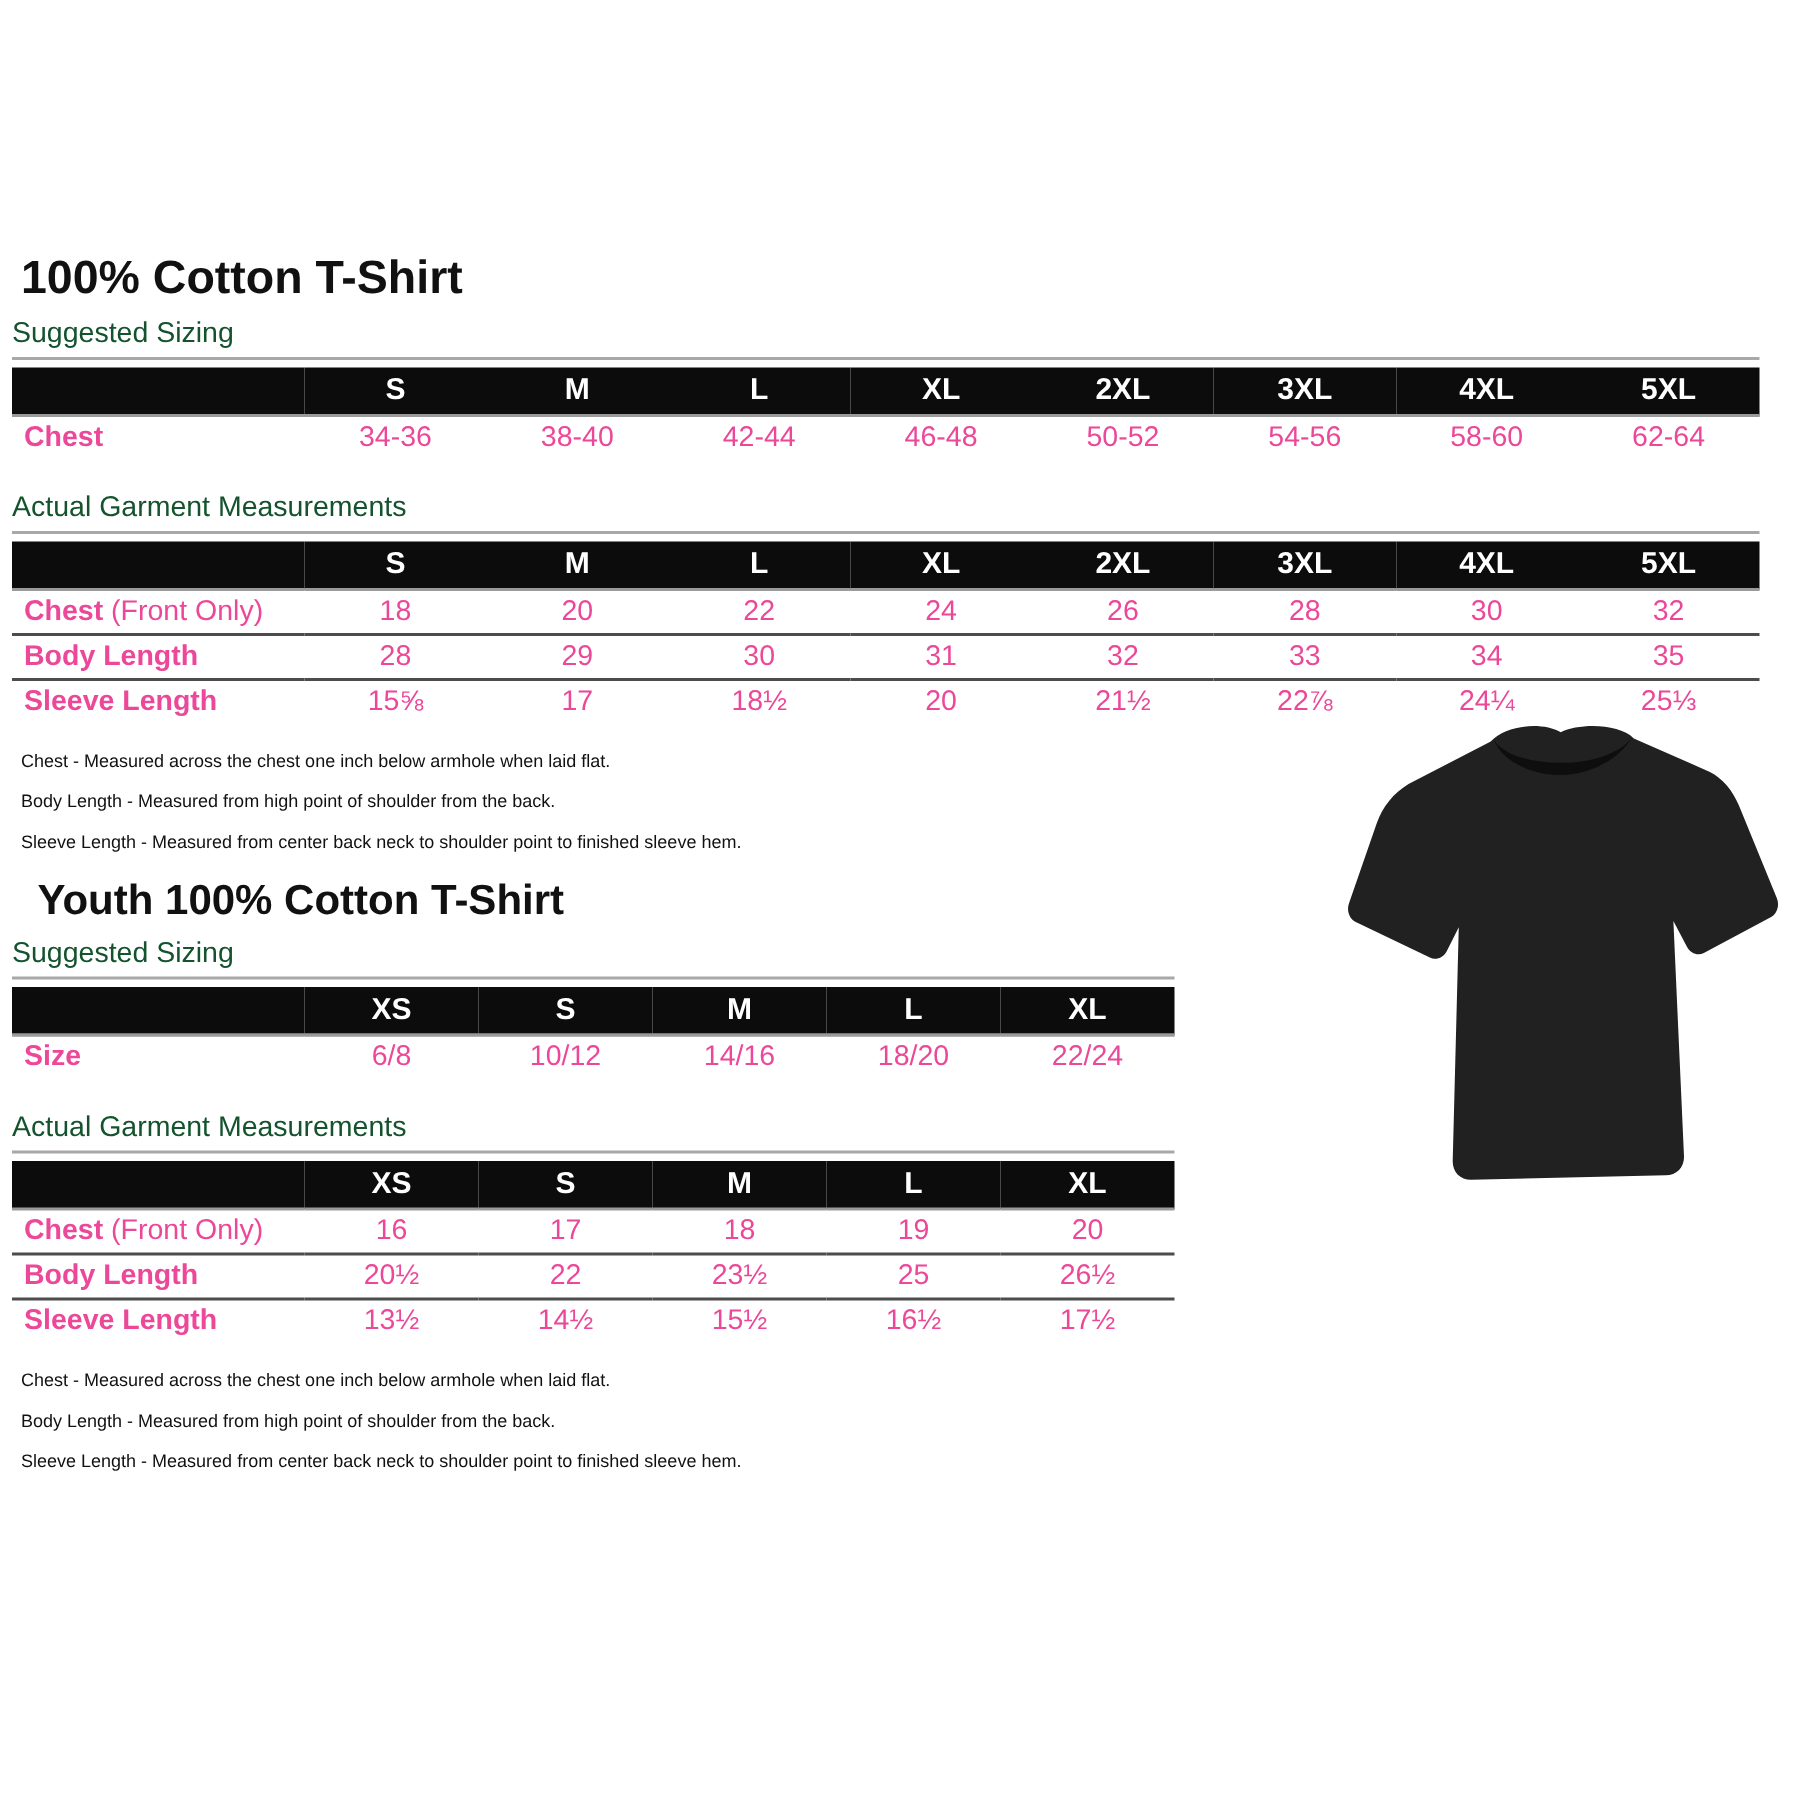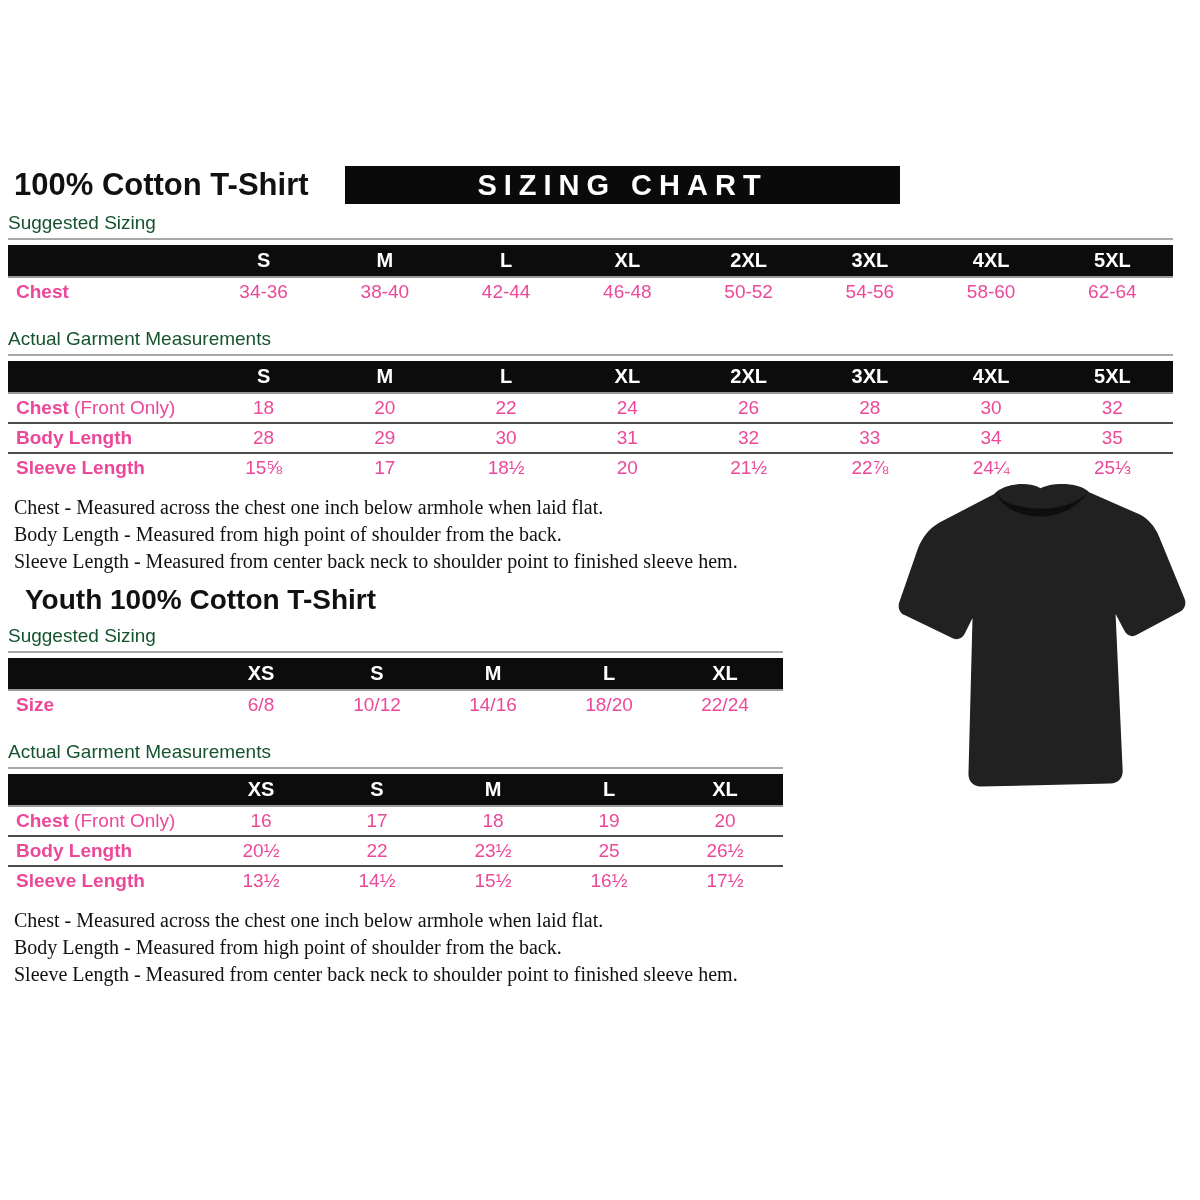--- a/index.html
+++ b/index.html
@@ -26,38 +26,37 @@
   tbody td, tbody th { font-size:19px; padding:3px 0; text-align:center; color:#ec4899; }
   tbody th.rowlabel { text-align:left; padding-left:8px; white-space:nowrap; }
   tbody th.rowlabel .lbl { font-weight:700; }
   tbody th.rowlabel .sfx { font-weight:400; }
   tbody tr + tr { border-top:2px solid #4c4c4c; }
 
   .mt-suggested { margin-top:2px; }
   .mt-actual { margin-top:22px; }
 
   .notes { margin-top:12px; padding-left:6px; }
-  .note-line { font-size:20px; line-height:27px; color:#111; white-space:nowrap;font-family:Liberation Serif, serif; }
+  .note-line { font-size:12px; line-height:27px; color:#111; white-space:nowrap; }
 
   .youth-title { font-size:28px; font-weight:700; color:#111; margin-top:8px; line-height:34px; padding-left:0; white-space:nowrap;margin-left:17px; }
   .youth-gap { margin-top:8px; }
 
   
   .tee-wrap { position:absolute; left:888px; top:474px; width:305px; height:345px; }
   .tee-wrap svg { width:100%; height:100%; display:block; }
 </style>
 </head>
 <body>
 
 <div class="page">
   <div class="content">
 
     <div class="header-row">
       <div class="page-title">100% Cotton T-Shirt</div>
-      <div class="banner">SIZING CHART</div>
     </div>
 
     <div class="tbl-block w-adult mt-suggested">
         <div class="sec-label">Suggested Sizing</div>
         <table>
           <thead>
             <tr>
               <th class="corner"></th>
               <th>S</th>
               <th>M</th>

